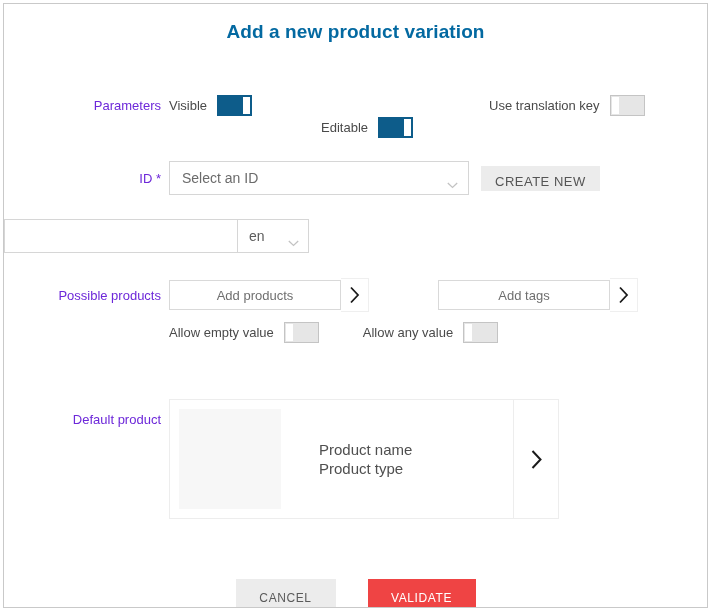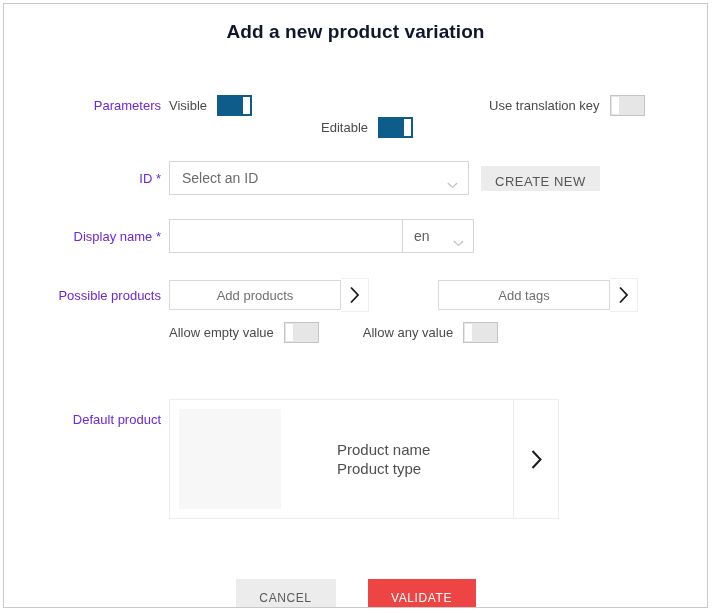--- a/index.html
+++ b/index.html
@@ -23,21 +23,21 @@
     background: #ffffff;
     box-sizing: border-box;
     overflow: hidden;
   }
 
   
   .dialog-title {
     text-align: center;
     font-size: 19px;
     font-weight: bold;
-    color: #0f172a;
+    color: #0369a1;
     margin-top: 17px;
     letter-spacing: 0.1px;
   }
 
   
   .row {
     display: flex;
     align-items: center;
   }
   .field-label {
@@ -232,21 +232,20 @@
     height: 120px;
     border: 1px solid #ededed;
     box-sizing: border-box;
     display: flex;
     background: #ffffff;
   }
   .dp-main {
     flex: 1;
     display: flex;
     align-items: center;
-    gap: 18px;
   }
   .dp-thumb {
     width: 102px;
     height: 100px;
     margin-left: 9px;
     background: #f7f7f7;
     flex: none;
   }
   .dp-info {
     margin-left: 38px;
@@ -334,21 +333,20 @@
       <span class="chev-down">
         <svg width="11" height="7" viewBox="0 0 11 7">
             <path d="M0.8 1 L5.5 5.4 L10.2 1" fill="none" stroke="#c3c3c3" stroke-width="1.3"></path>
           </svg>
       </span>
     </div>
     <button class="btn-create">CREATE NEW</button>
   </div>
 
   <div class="row dn-row">
-    <div class="field-label dn-label">Display name *</div>
     <input class="text-input" type="text" value="" style="">
     <div class="lang-box">
       <span class="lang-value">en</span>
       <span class="chev-down">
         <svg width="11" height="7" viewBox="0 0 11 7">
             <path d="M0.8 1 L5.5 5.4 L10.2 1" fill="none" stroke="#c3c3c3" stroke-width="1.3"></path>
           </svg>
       </span>
     </div>
   </div>

